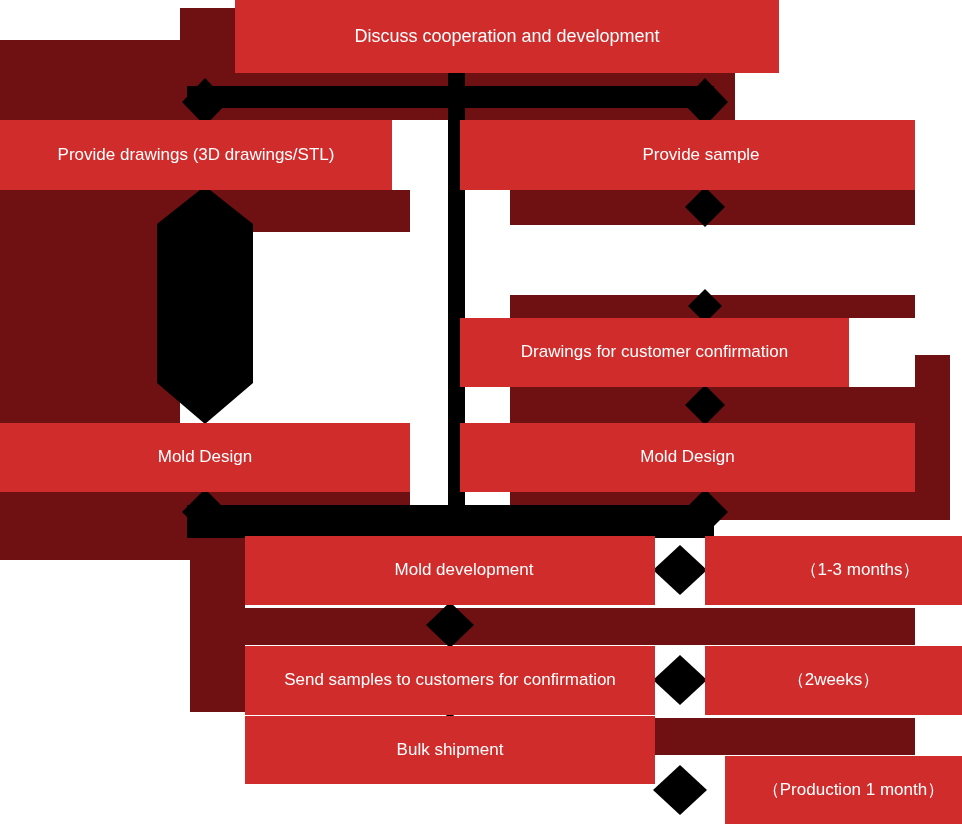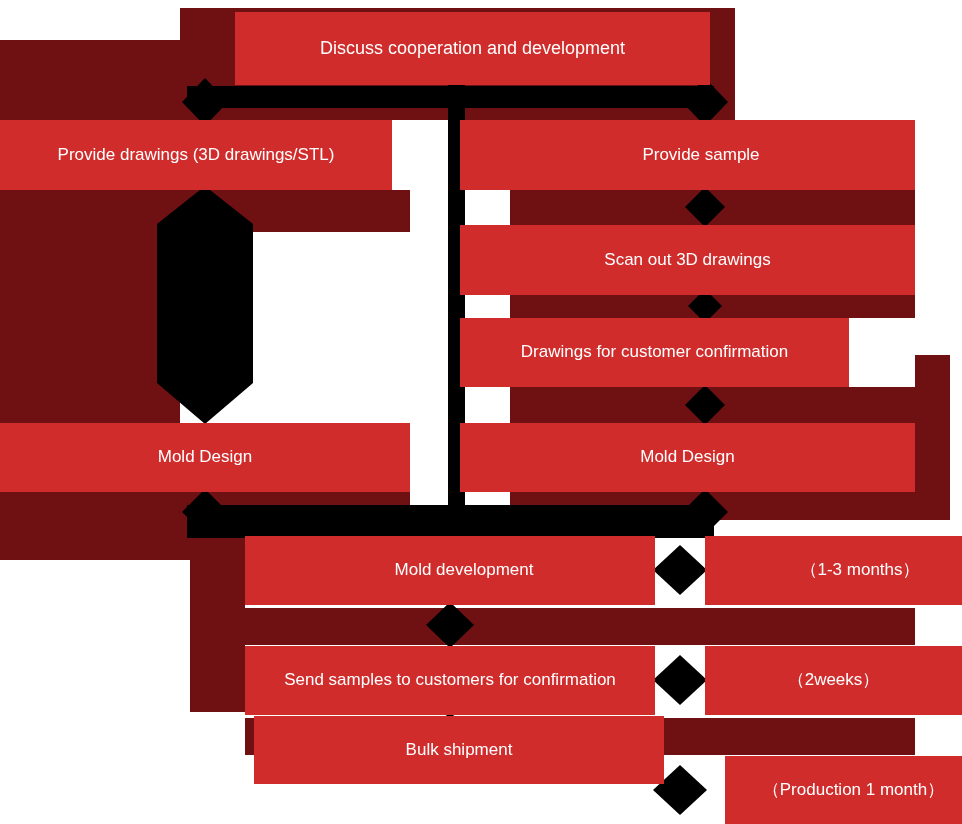--- a/index.html
+++ b/index.html
@@ -51,32 +51,32 @@
     background: var(--box-red, #d02c2c);
     color: var(--text-white, #ffffff);
     display: flex;
     align-items: center;
     justify-content: center;
     text-align: center;
     font-size: 17px;
     line-height: 1.3;
     padding: 0 14px;
   }
-  .n-discuss          { left:235px; top:12px;     width:475px; height:73px; font-size:18px;text-align:right; }
+  .n-discuss          { left:235px; top:0;     width:544px; height:73px; font-size:18px;text-align:right; }
   .n-provide-drawings { left:0;     top:120px; width:392px; height:70px; }
   .n-provide-sample   { left:460px; top:120px; width:455px; height:70px;padding-left:41px; }
   .n-scan             { left:460px; top:225px; width:455px; height:70px; }
   .n-confirm          { left:460px; top:318px; width:389px; height:69px; }
   .n-mold-left        { left:0;     top:423px; width:410px; height:69px; }
   .n-mold-right       { left:460px; top:423px; width:455px; height:69px; }
   .n-mold-dev         { left:245px; top:536px; width:410px; height:69px;padding-left:42px; }
   .n-dur1             { left:705px; top:536px; width:310px; height:69px; }
   .n-send             { left:245px; top:646px; width:410px; height:69px; }
   .n-dur2             { left:705px; top:646px; width:257px; height:69px; }
-  .n-bulk             { left:245px; top:716px; width:410px; height:68px;margin-left:9px; }
+  .n-bulk             { left:245px; top:716px; width:410px; height:68px; }
   .n-dur3             { left:705px; top:756px; width:257px; height:68px;margin-left:20px; }
 </style>
 </head>
 <body>
 
 <div class="canvas">
 
   <div class="shadow s1"></div>
   <div class="shadow s2"></div>
   <div class="shadow s3"></div>
@@ -112,23 +112,20 @@
 
   <div class="node n-discuss">
     <span>Discuss cooperation and development</span>
   </div>
   <div class="node n-provide-drawings">
     <span>Provide drawings (3D drawings/STL)</span>
   </div>
   <div class="node n-provide-sample">
     <span>Provide sample</span>
   </div>
-  <div class="node n-scan">
-    <span>Scan out 3D drawings</span>
-  </div>
   <div class="node n-confirm">
     <span>Drawings for customer confirmation</span>
   </div>
   <div class="node n-mold-left">
     <span>Mold Design</span>
   </div>
   <div class="node n-mold-right">
     <span>Mold Design</span>
   </div>
   <div class="node n-mold-dev">

